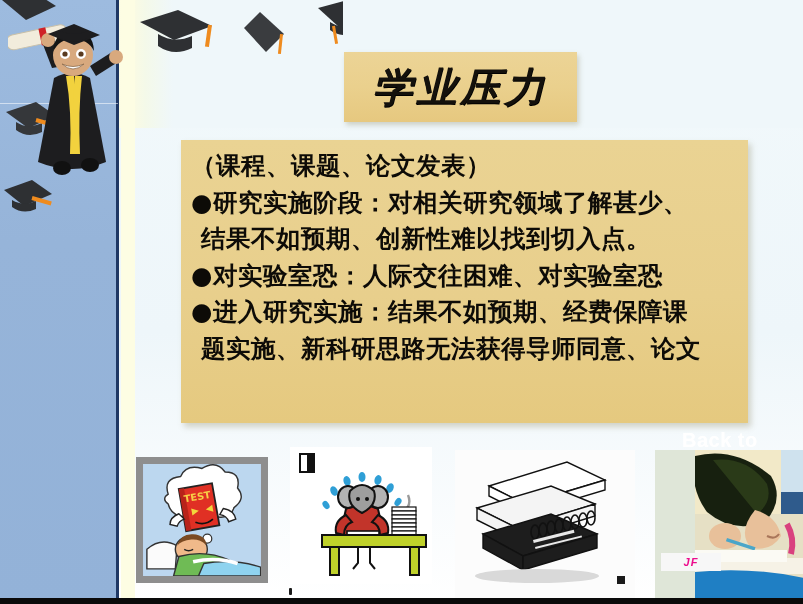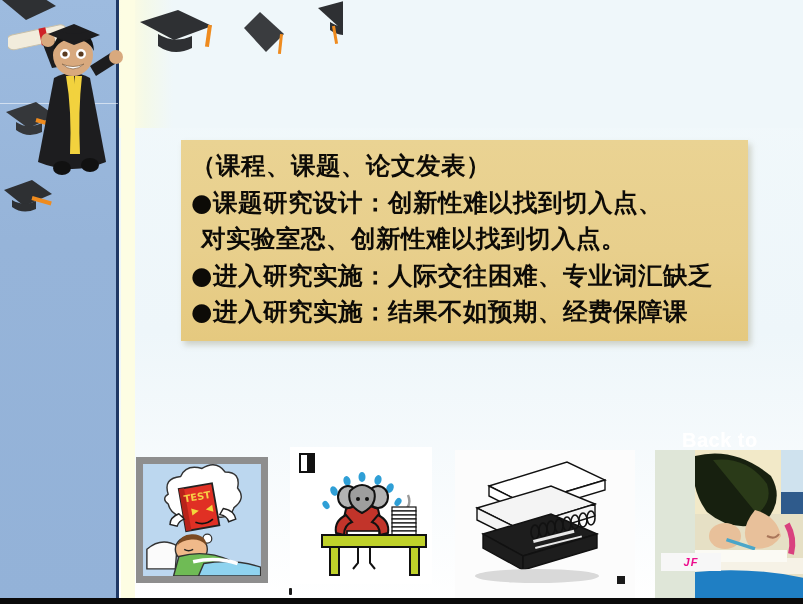--- a/index.html
+++ b/index.html
@@ -57,21 +57,21 @@
     color:#14110c;
     letter-spacing:4px;
     font-style:italic;
     line-height:1;
     white-space:nowrap;
     text-shadow:0.5px 0.5px 0 #000;
   }
 
   
   .body-box {
-    position:absolute; left:181px; top:140px; width:567px; height:201px;
+    position:absolute; left:181px; top:140px; width:567px; height:283px;
     background:linear-gradient(to bottom,#ead393 0%,#e8cf8c 55%,#e5c97f 100%);
     box-shadow:3px 4px 6px rgba(120,110,70,0.28);
     padding:8px 1px 0 10px;
   }
   .body-line {
     font-family:"DejaVu Serif", serif;
     font-size:24.5px;
     line-height:36.5px;
     color:#0d0b07;
     font-weight:600;
@@ -206,27 +206,31 @@
     <path d="M52,30 q14,7 28,0 l0,-7 q-14,6 -28,0 z" fill="#1d1d1f"></path>
 
     <circle cx="57" cy="46" r="5" fill="#fff"></circle>
       <circle cx="57" cy="46" r="2.6" fill="#5a3a1e"></circle>
     <circle cx="73" cy="46" r="5" fill="#fff"></circle>
       <circle cx="73" cy="46" r="2.6" fill="#5a3a1e"></circle>
 
     <path d="M54,56 q11,10 22,0 q-11,5 -22,0 z" fill="#fff" stroke="#8a6a4a" stroke-width="0.8"></path>
   </svg>
 
+  <div class="title-box">
+    <div class="title-text">学业压力</div>
+  </div>
 
   <div class="body-box">
     <div class="body-line">（课程、课题、论文发表）</div>
-    <div class="body-line">●课题研究设计：创新性难以找到切入点、</div>
-    <div class="body-line indent">对实验室恐、创新性难以找到切入点。</div>
-    <div class="body-line">●进入研究实施：人际交往困难、专业词汇缺乏</div>
+    <div class="body-line">●研究实施阶段：对相关研究领域了解甚少、</div>
+    <div class="body-line indent">结果不如预期、创新性难以找到切入点。</div>
+    <div class="body-line">●对实验室恐：人际交往困难、对实验室恐</div>
     <div class="body-line">●进入研究实施：结果不如预期、经费保障课</div>
+    <div class="body-line indent">题实施、新科研思路无法获得导师同意、论文</div>
   </div>
 
   <div class="back-to">Back to</div>
 
   <div class="thumb" id="thumb1">
     <svg viewBox="0 0 132 126" width="118" height="112">
       <rect x="0" y="0" width="132" height="126" fill="#bcd7ef"></rect>
 
       <path d="M28,34 q-6,-18 14,-20 q6,-14 24,-9 q16,-10 26,4 q18,0 14,18 q10,12 -4,22 q-4,14 -22,10 q-14,10 -28,0 q-20,2 -24,-14 q-8,-6 0,-11 z" fill="#fff" stroke="#333" stroke-width="1.6"></path>
 

